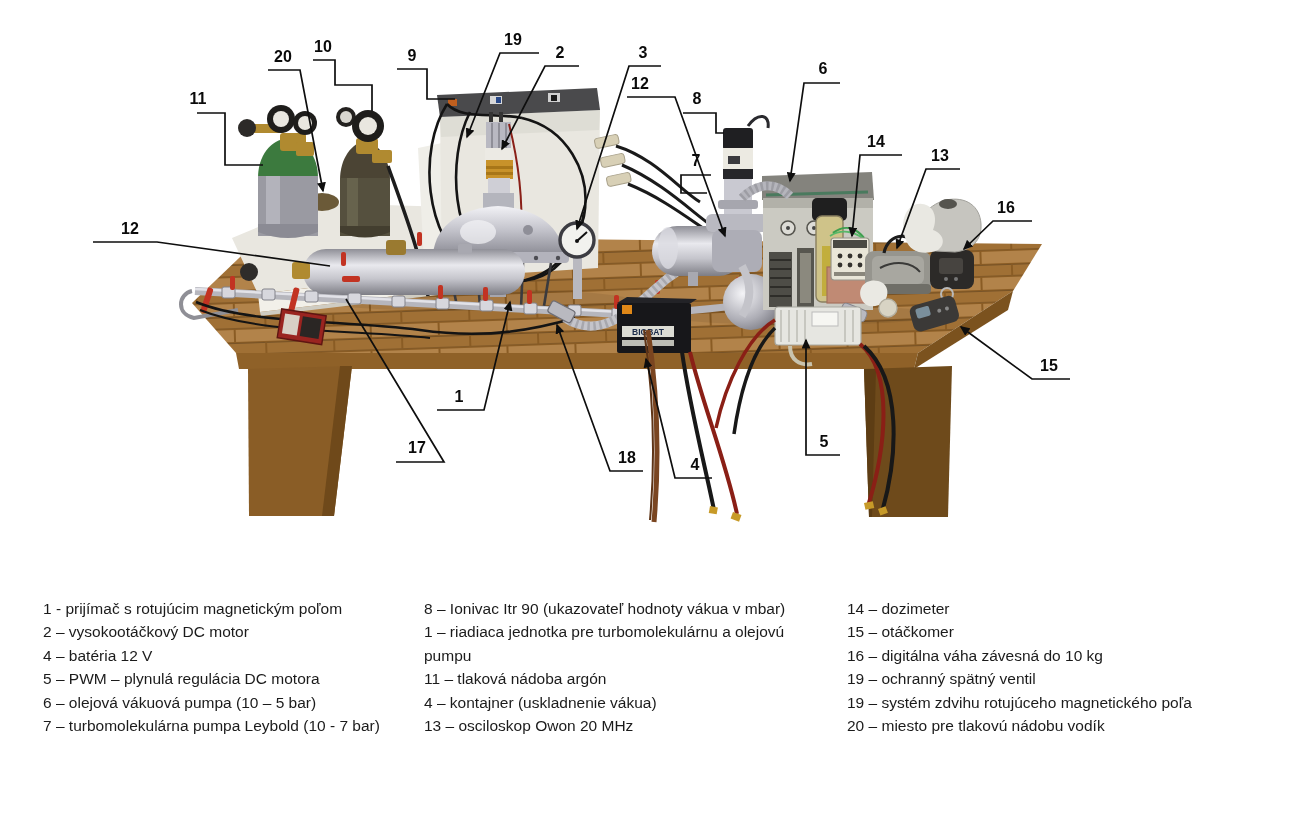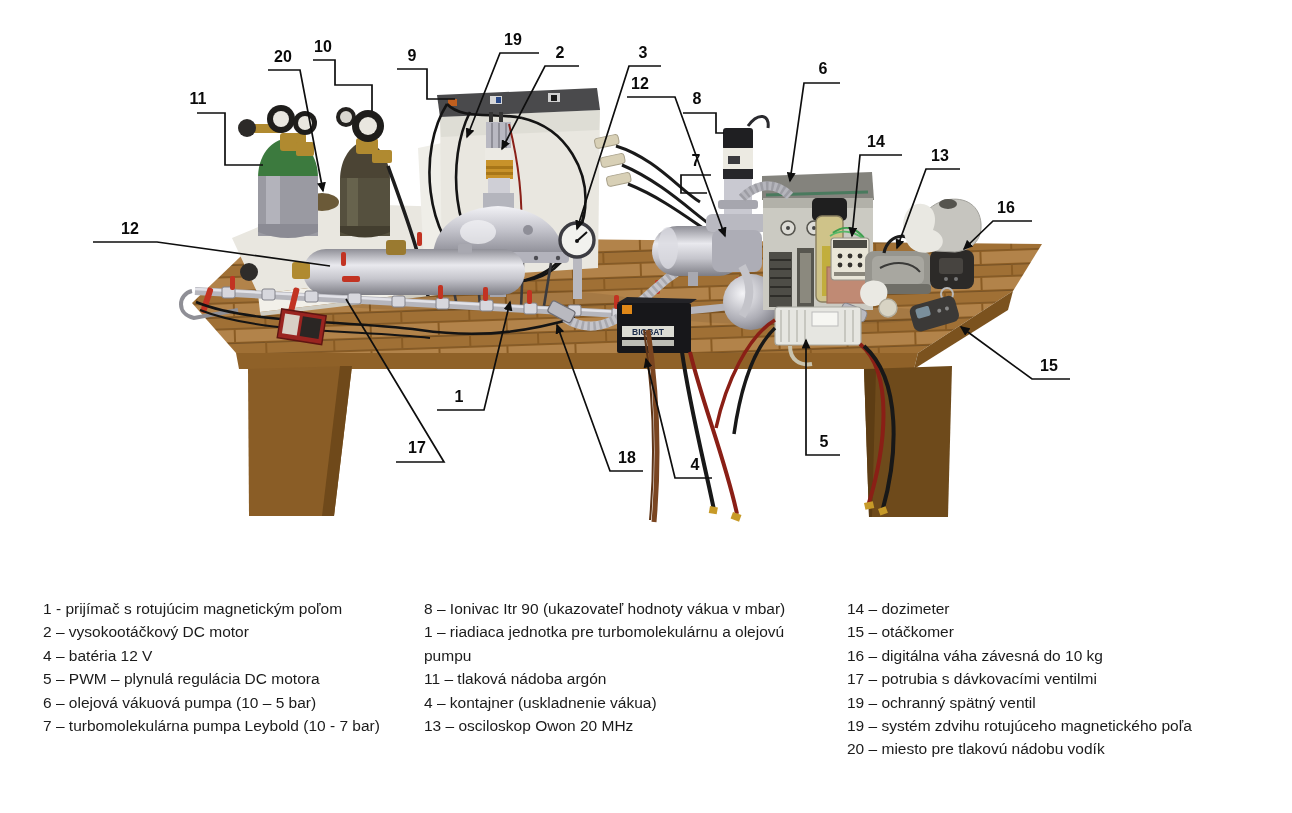--- a/index.html
+++ b/index.html
@@ -474,19 +474,18 @@
         <div class="lg-item">8 –  Ionivac Itr 90 (ukazovateľ hodnoty vákua v mbar)</div>
         <div class="lg-item">1 –  riadiaca jednotka pre turbomolekulárnu a olejovú pumpu</div>
         <div class="lg-item">11 – tlaková nádoba argón</div>
         <div class="lg-item">4 – kontajner (uskladnenie vákua)</div>
         <div class="lg-item">13 – osciloskop Owon 20 MHz</div>
       </div>
   <div class="lg-col c3">
         <div class="lg-item">14 – dozimeter</div>
         <div class="lg-item">15 – otáčkomer</div>
         <div class="lg-item">16 – digitálna váha závesná do 10 kg</div>
-        <div class="lg-item">17 – potrubia s dávkovacími ventilmi</div>
         <div class="lg-item">19 – ochranný spätný ventil</div>
         <div class="lg-item">19 – systém zdvihu rotujúceho magnetického poľa</div>
         <div class="lg-item">20 – miesto pre tlakovú nádobu  vodík</div>
       </div>
 </div>
 </div>
 
 </body></html>

